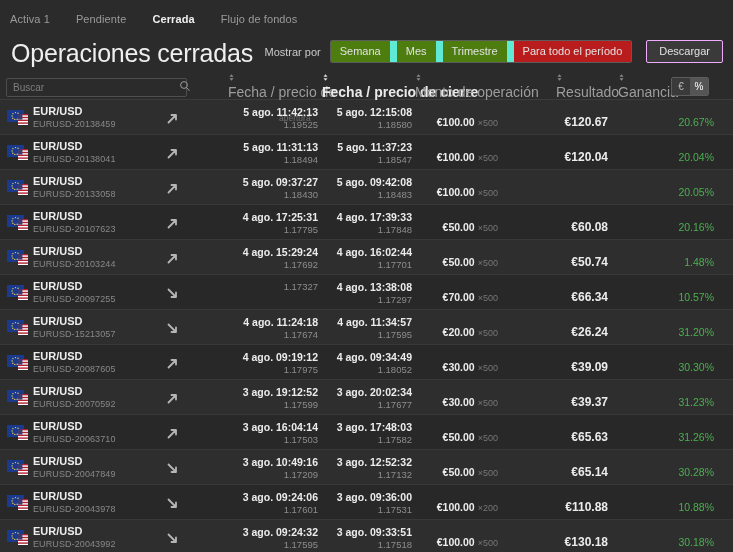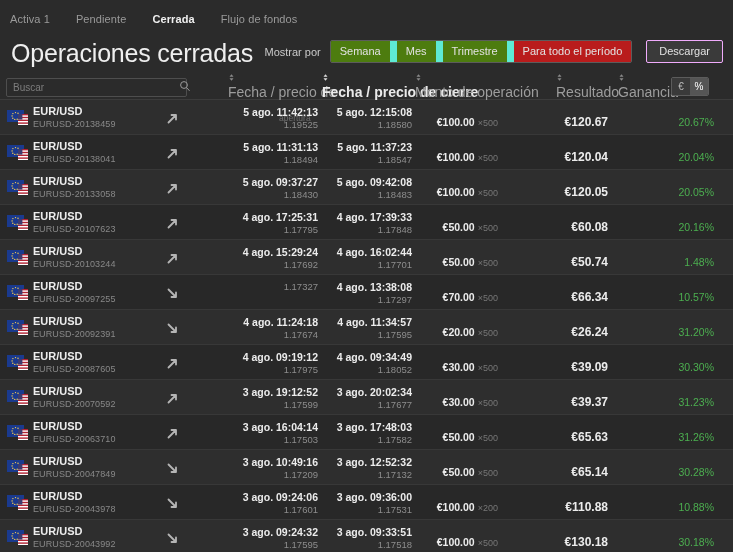--- a/index.html
+++ b/index.html
@@ -425,21 +425,20 @@
         </svg>
         <div class="cell o-open">
           <div class="t1">5 ago. 09:37:27</div>
           <div class="t2">1.18430</div>
         </div>
         <div class="cell o-close">
           <div class="t1">5 ago. 09:42:08</div>
           <div class="t2">1.18483</div>
         </div>
         <div class="cell o-amt"><span class="amt-main">€100.00</span><span class="amt-mult">×500</span></div>
-        <div class="cell o-res"><span class="res-val">€120.05</span></div>
         <div class="cell o-prof"><span class="prof-val">20.05%</span></div>
       </div>
       <div class="row alt">
         <svg class="flag" viewBox="0 0 21 15">
           <rect x="0" y="0" width="17" height="12" fill="#1a3a8f"></rect>
           <g fill="#ffd24d">
             <circle cx="8.5" cy="2.6" r="0.7"></circle>
             <circle cx="11" cy="3.3" r="0.7"></circle>
             <circle cx="12.4" cy="5.4" r="0.7"></circle>
             <circle cx="12" cy="7.8" r="0.7"></circle>
@@ -571,21 +570,21 @@
           <g transform="translate(11,4)">
             <rect x="0" y="0" width="10" height="11" fill="#b22234"></rect>
             <rect x="0" y="1.4" width="10" height="1.4" fill="#ffffff"></rect>
             <rect x="0" y="4.2" width="10" height="1.4" fill="#ffffff"></rect>
             <rect x="0" y="7" width="10" height="1.4" fill="#ffffff"></rect>
             <rect x="0" y="9.8" width="10" height="1.2" fill="#ffffff"></rect>
             <rect x="0" y="0" width="4.4" height="5.6" fill="#3c3b6e"></rect>
           </g>
         </svg>
         <div class="pair">EUR/USD</div>
-        <div class="ticket">EURUSD-20092391</div>
+        <div class="ticket">EURUSD-15213057</div>
         <svg class="dir-icon" viewBox="0 0 13 13">
           <path d="M2.5 2.5 L10 10 M10 5.5 L10 10 L5.5 10" fill="none" stroke="#b5b5b5" stroke-width="1.8" stroke-linecap="round" stroke-linejoin="round"></path>
         </svg>
         <div class="cell o-open">
           <div class="t1">4 ago. 11:24:18</div>
           <div class="t2">1.17674</div>
         </div>
         <div class="cell o-close">
           <div class="t1">4 ago. 11:34:57</div>
           <div class="t2">1.17595</div>

